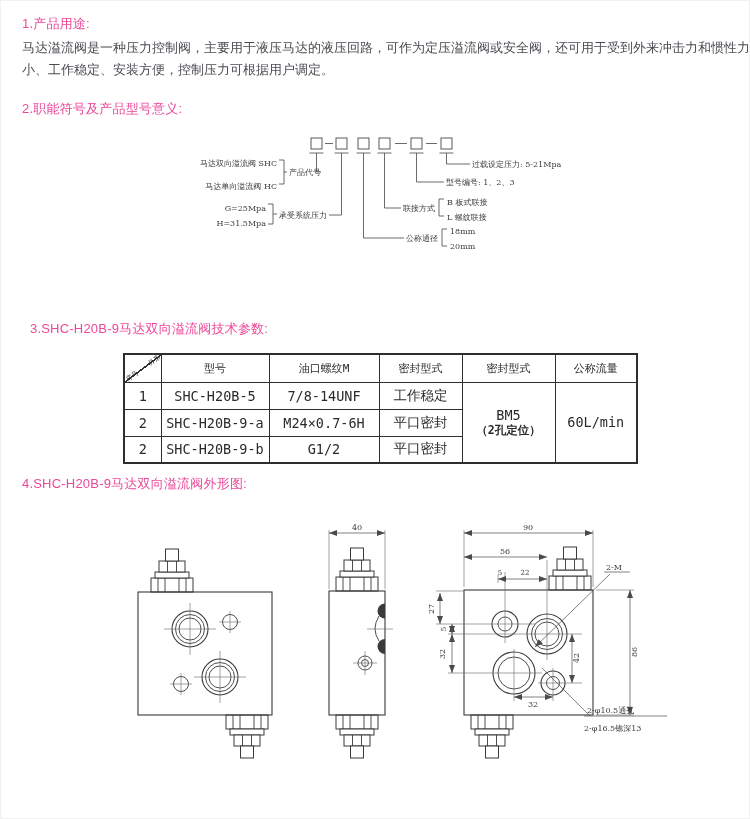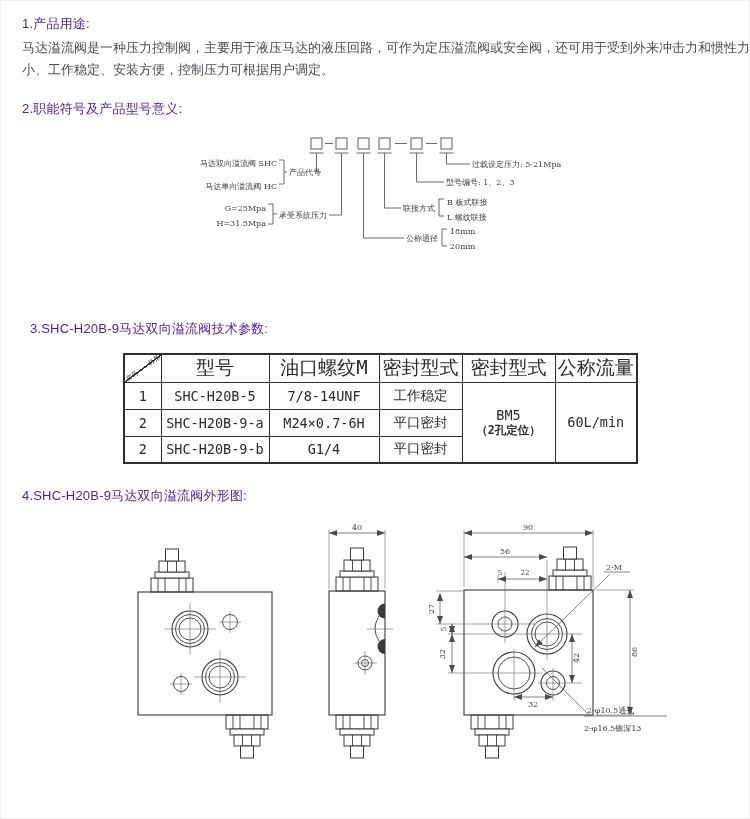--- a/index.html
+++ b/index.html
@@ -8,21 +8,21 @@
     background:#ffffff;
     font-family:"Liberation Sans",sans-serif;
     color:#4b4b52;
     position:relative;
     overflow:hidden;
     box-shadow:inset 0 0 0 1px #f1f1f1;
   }
   .abs{position:absolute;}
   .heading{
     font-size:13px;
-    color:#4c1d95;
+    color:#ec4899;
     letter-spacing:.2px;
     white-space:nowrap;
   }
   .bodytext{
     font-size:13px;
     color:#4b4b52;
     line-height:22px;
     white-space:nowrap;
   }
   
@@ -36,21 +36,21 @@
   }
   table.spec td{
     border:1.5px solid #2e2e2e;
     text-align:center;
     vertical-align:middle;
     padding:0;
     font-size:13.5px;
     white-space:nowrap;
     overflow:hidden;
   }
-  table.spec td.th{font-size:19px;}
+  table.spec td.th{font-size:11px;}
   td.corner{
     position:relative;
     background-image:linear-gradient(to bottom right,
       transparent calc(50% - 0.8px),
       #2e2e2e calc(50% - 0.8px),
       #2e2e2e calc(50% + 0.8px),
       transparent calc(50% + 0.8px));
   }
   td.corner span{
     position:absolute;
@@ -185,27 +185,27 @@
   </tr>
   <tr style="height:27px">
     <td>2</td>
     <td>SHC-H20B-9-a</td>
     <td>M24×0.7-6H</td>
     <td>平口密封</td>
   </tr>
   <tr style="height:27px">
     <td>2</td>
     <td>SHC-H20B-9-b</td>
-    <td>G1/4</td>
+    <td>G1/2</td>
     <td>平口密封</td>
   </tr>
 </tbody>
   </table>
 
-<div class="abs heading" style="left:22px;top:487px;">4.SHC-H20B-9马达双向溢流阀外形图:</div>
+<div class="abs heading" style="left:22px;top:475px;">4.SHC-H20B-9马达双向溢流阀外形图:</div>
 
 <svg class="abs" style="left:120px;top:505px;" width="630" height="272" viewBox="120 505 630 272">
   <defs>
     <marker id="arr" markerWidth="9" markerHeight="6" refX="8" refY="3" orient="auto-start-reverse" markerUnits="userSpaceOnUse">
       <path d="M0,0 L8,3 L0,6 Z" fill="#4a4a4a"></path>
     </marker>
     <g id="screw" class="scr">
       <rect x="-21" y="-14" width="42" height="14"></rect>
       <line x1="-14" y1="-14" x2="-14" y2="0"></line>
       <line x1="-7" y1="-14" x2="-7" y2="0"></line>

